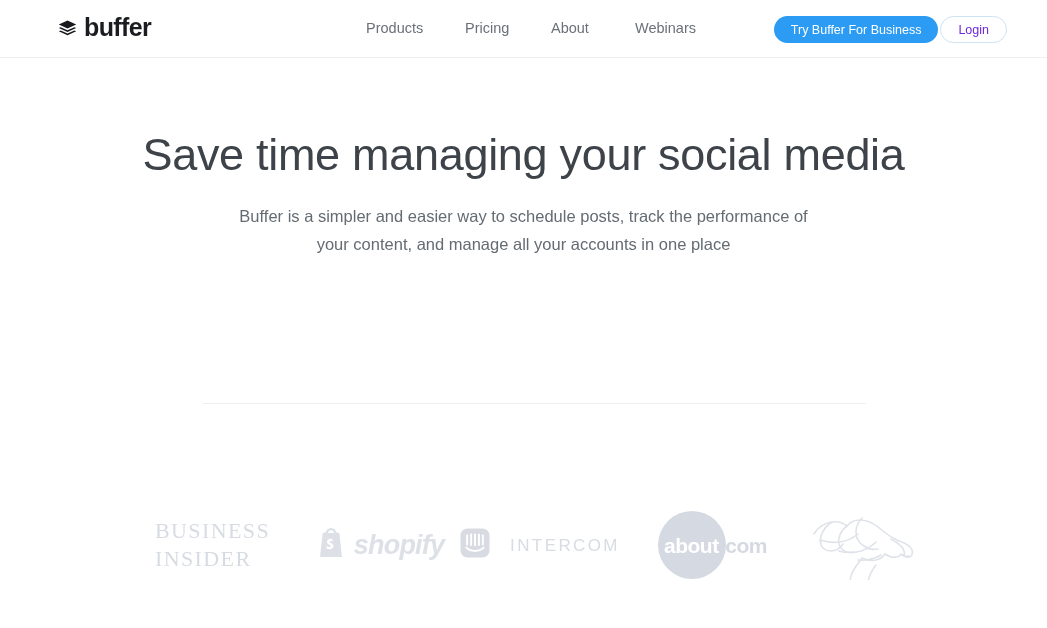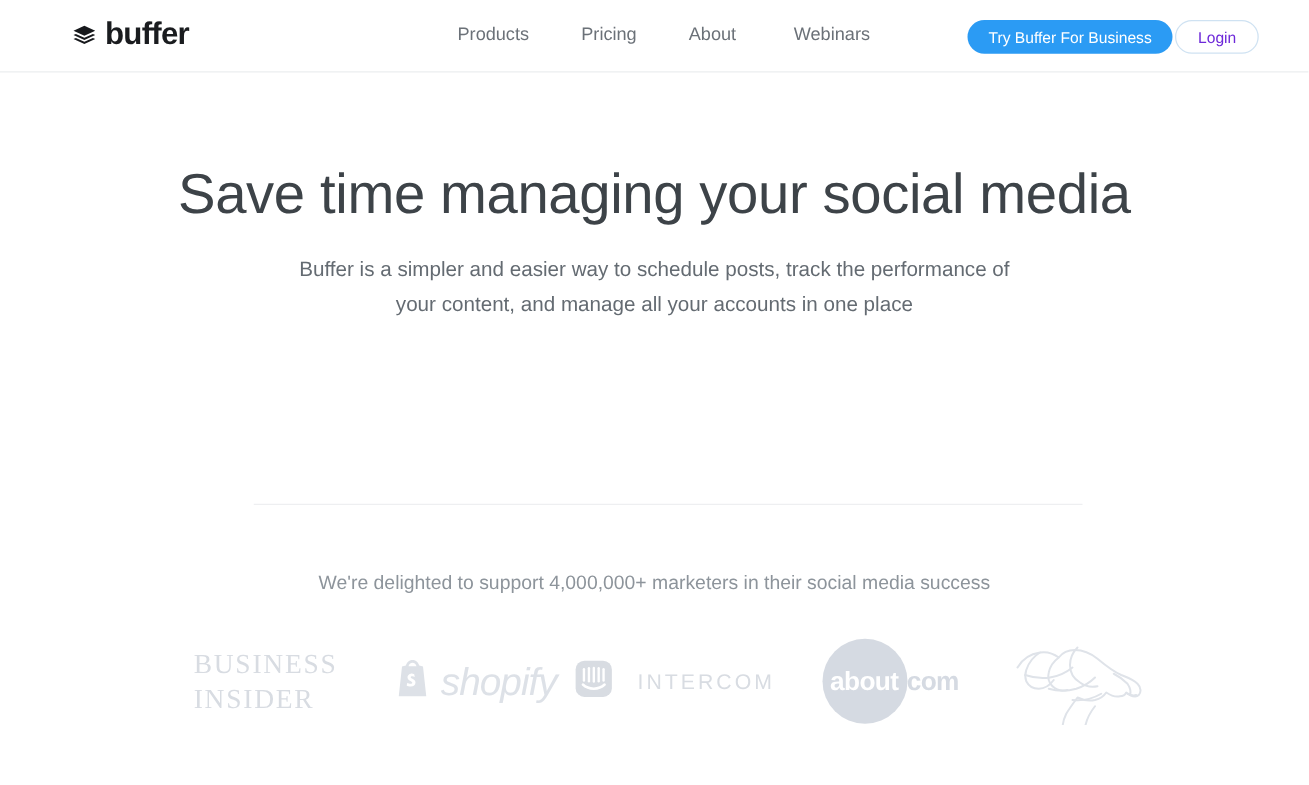--- a/index.html
+++ b/index.html
@@ -208,22 +208,22 @@
     line-height: 1.28;
     text-align: left;
   }
 
   
   .cell-shopify { left: 305px; width: 150px; }
   .shopify-inner { display: flex; align-items: center; gap: 8px; }
   .shopify-word {
     font-family: "Liberation Sans", sans-serif;
     font-style: italic;
-    font-weight: normal;
-    font-size: 31px;
+    font-weight: bold;
+    font-size: 27px;
     color: #dde1e7;
     letter-spacing: -0.8px;
     line-height: 1;
   }
 
   
   .cell-intercom { left: 460px; width: 160px; }
   .intercom-inner { display: flex; align-items: center; gap: 20px; }
   .intercom-word {
     font-size: 17px;
@@ -299,23 +299,20 @@
     </div>
   </div>
 
   <div class="hero">
     <h1 class="hero-title">Save time managing your social media</h1>
     <p class="hero-sub">Buffer is a simpler and easier way to schedule posts, track the performance of your content, and manage all your accounts in one place</p>
   </div>
 
   <div class="divider"></div>
 
-  <div class="proof">
-    <div class="proof-text">We're delighted to support 4,000,000+ marketers in their social media success</div>
-  </div>
 
   <div class="logo-row">
 
     <div class="logo-cell cell-bi">
       <div class="bi-mark">
         <div>BUSINESS</div>
         <div>INSIDER</div>
       </div>
     </div>
 

